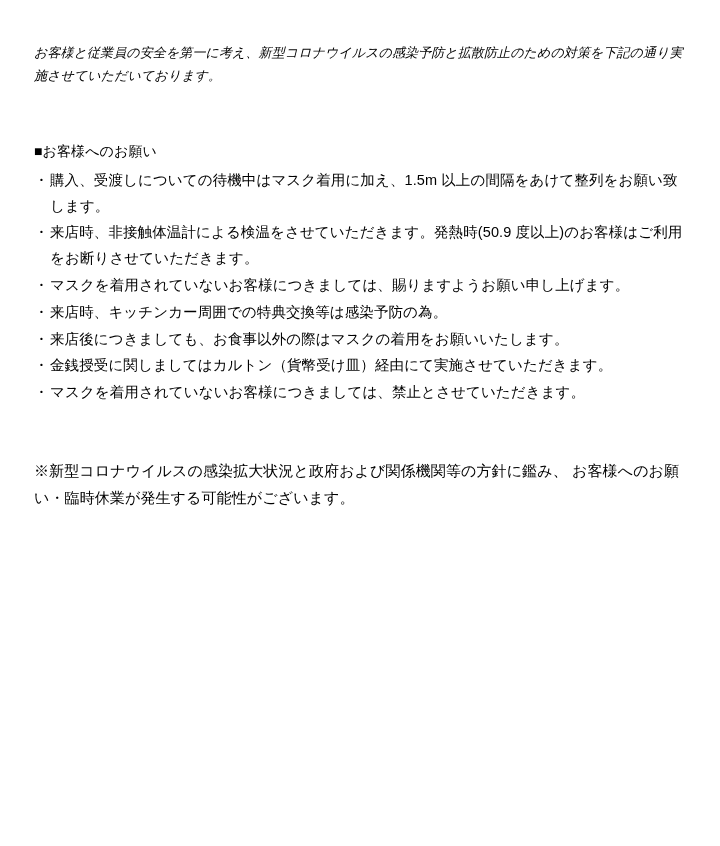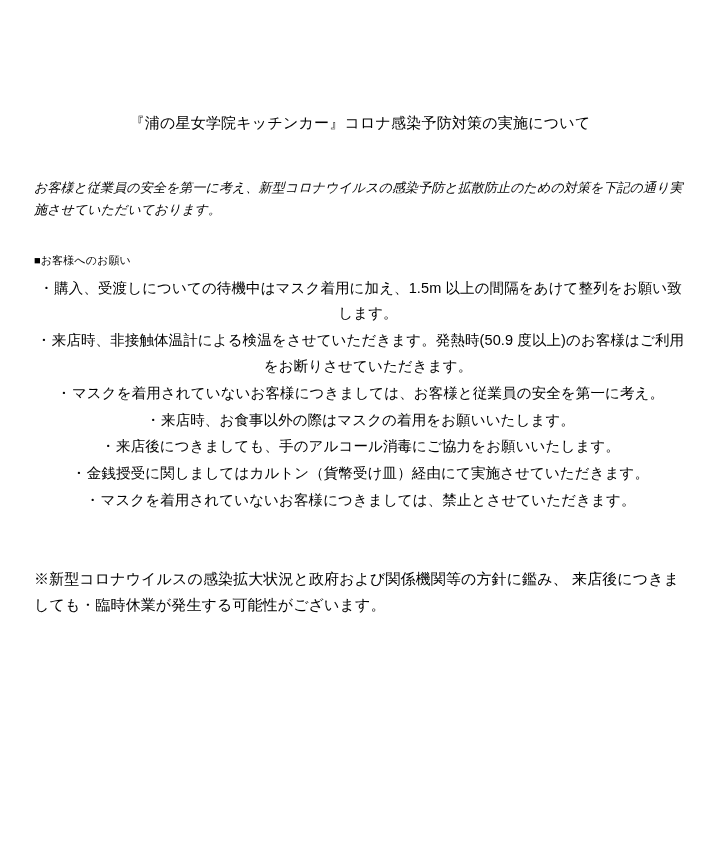--- a/index.html
+++ b/index.html
@@ -29,38 +29,37 @@
     letter-spacing: 0.2px;
   }
   .intro {
     margin-top: 42px;
     font-size: 13px;
     line-height: 1.75;
     letter-spacing: 0.1px;
     font-style: italic;
   }
   .section-heading {
-    margin-top: 30px;
-    font-size: 11px;
+    margin-top: 52px;
+    font-size: 14px;
     line-height: 1.6;
     letter-spacing: 0.1px;
   }
   .bullet-list {
     margin: 6px 0 0 0;
     padding: 0;
     list-style: none;
   }
   .bullet-list li {
     font-size: 14.5px;
     line-height: 1.78;
     letter-spacing: 0.1px;
     text-indent: 0;
     padding-left: 16px;
     margin-bottom: 1px;
-    text-align: center;
   }
   .bullet-list li .mark {
     display: inline-block;
     width: 16px;
     margin-left: -16px;
   }
   .note-block {
     margin-top: 52px;
     font-size: 15px;
     line-height: 1.78;
@@ -68,33 +67,32 @@
   }
   .note-block p {
     margin: 0 0 2px 0;
   }
 </style>
 </head>
 <body>
 
 <div class="page">
 
-  <div class="doc-title">『浦の星女学院キッチンカー』コロナ感染予防対策の実施について</div>
 
   <div class="intro">お客様と従業員の安全を第一に考え、新型コロナウイルスの感染予防と拡散防止のための対策を下記の通り実施させていただいております。</div>
 
   <div class="section-heading">■お客様へのお願い</div>
 
   <ul class="bullet-list">
     <li><span class="mark">・</span><span>購入、受渡しについての待機中はマスク着用に加え、1.5m 以上の間隔をあけて整列をお願い致します。</span></li>
     <li><span class="mark">・</span><span>来店時、非接触体温計による検温をさせていただきます。発熱時(50.9 度以上)のお客様はご利用をお断りさせていただきます。</span></li>
-    <li><span class="mark">・</span><span>マスクを着用されていないお客様につきましては、お客様と従業員の安全を第一に考え。</span></li>
-    <li><span class="mark">・</span><span>来店時、お食事以外の際はマスクの着用をお願いいたします。</span></li>
-    <li><span class="mark">・</span><span>来店後につきましても、手のアルコール消毒にご協力をお願いいたします。</span></li>
+    <li><span class="mark">・</span><span>マスクを着用されていないお客様につきましては、賜りますようお願い申し上げます。</span></li>
+    <li><span class="mark">・</span><span>来店時、キッチンカー周囲での特典交換等は感染予防の為。</span></li>
+    <li><span class="mark">・</span><span>来店後につきましても、お食事以外の際はマスクの着用をお願いいたします。</span></li>
     <li><span class="mark">・</span><span>金銭授受に関しましてはカルトン（貨幣受け皿）経由にて実施させていただきます。</span></li>
     <li><span class="mark">・</span><span>マスクを着用されていないお客様につきましては、禁止とさせていただきます。</span></li>
   </ul>
 
   <div class="note-block">
-    <p>※新型コロナウイルスの感染拡大状況と政府および関係機関等の方針に鑑み、 来店後につきましても・臨時休業が発生する可能性がございます。</p>
+    <p>※新型コロナウイルスの感染拡大状況と政府および関係機関等の方針に鑑み、 お客様へのお願い・臨時休業が発生する可能性がございます。</p>
   </div>
 
 </div>
 
 </body></html>

